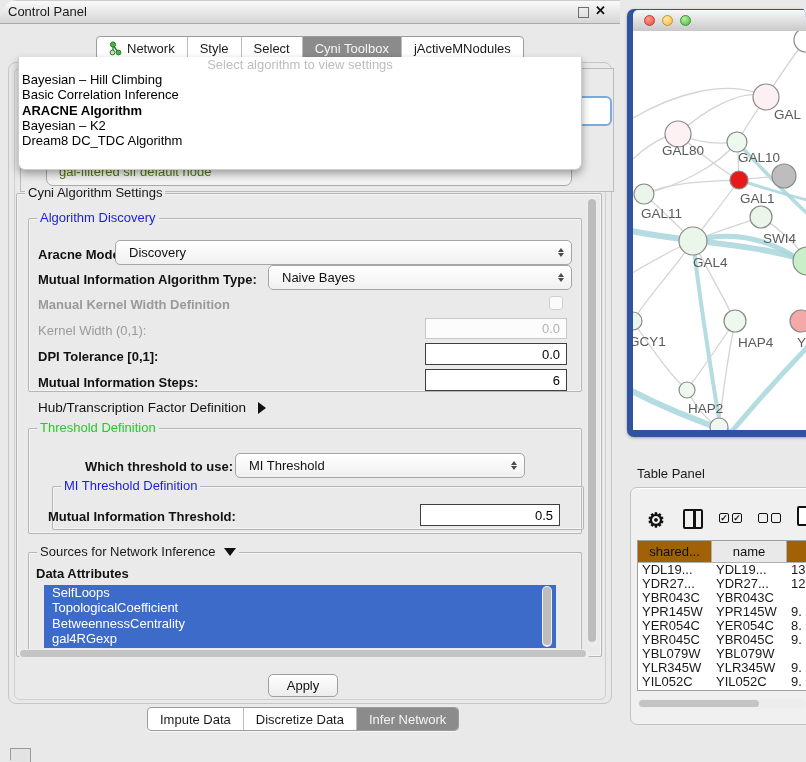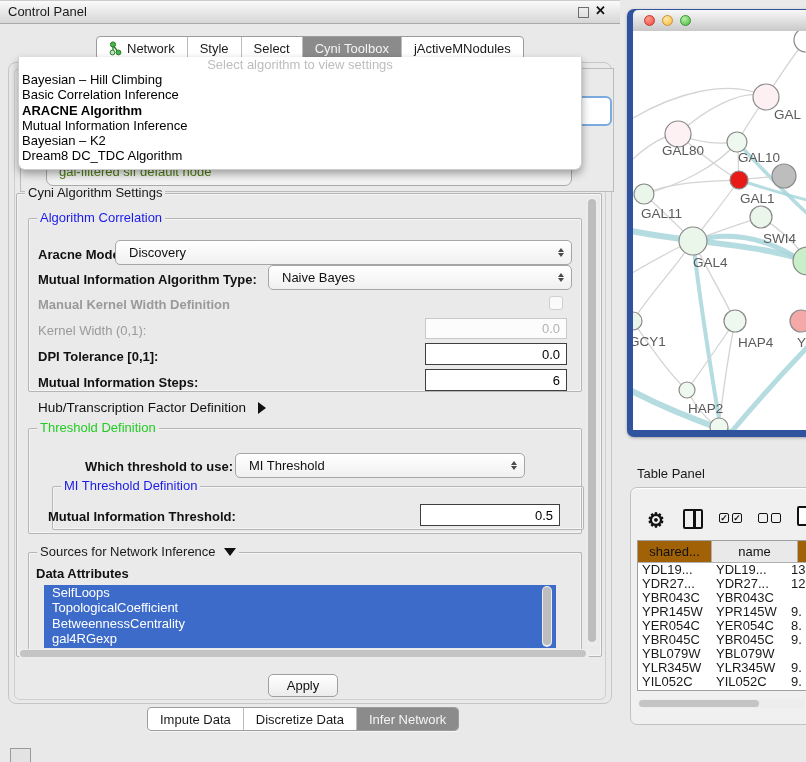--- a/index.html
+++ b/index.html
@@ -1,17 +1,17 @@
 <!DOCTYPE html>
 <html><head>
 <meta charset="utf-8">
 <style>
   html,body{margin:0;padding:0;background:#e9e9e9;}
   #root{position:relative;width:806px;height:762px;overflow:hidden;background:#e9e9e9;
-        font-family:"Liberation Sans",sans-serif;font-size:13px;color:#1a1a1a;}
+        font-family:"Liberation Sans",sans-serif;font-size:13px;color:#1a1a1a;border-radius:18px;}
   .abs{position:absolute;}
 
   
   .cp-header{left:0;top:8;width:620px;height:22px;
     background:linear-gradient(#fafafa,#d6d6d6);
     border-top:1px solid #cccccc;border-bottom:1px solid #a9a9a9;}
   .cp-title{left:8px;top:3px;font-size:13px;color:#1a1a1a;}
   .float-btn{left:578px;top:6px;width:9px;height:9px;border:1.5px solid #6e6e6e;background:transparent;}
   .close-btn{left:595px;top:2px;font-weight:bold;font-size:13px;color:#111;}
 
@@ -156,32 +156,31 @@
   <div class="abs frag-group"></div>
   <div class="abs frag-combo-blue"></div>
   <div class="abs frag-combo2">gal-filtered sif default node</div>
 
   <div class="abs dd-overlay">
     <div class="dd-prompt">Select algorithm to view settings</div>
     <div id="dd-items">
         <div class="dd-item">Bayesian – Hill Climbing</div>
         <div class="dd-item">Basic Correlation Inference</div>
         <div class="dd-item sel">ARACNE Algorithm</div>
-        <div class="dd-item">Mutual Information Inference</div>
         <div class="dd-item">Bayesian – K2</div>
         <div class="dd-item">Dream8 DC_TDC Algorithm</div>
       </div>
   </div>
 
   <div class="abs group" style="left:16px;top:193px;width:584px;height:462px;">
     <span class="gtitle" style="left:8px;">Cyni Algorithm Settings</span>
   </div>
 
   <div class="abs group" style="left:28px;top:218px;width:552px;height:172px;">
-    <span class="gtitle blue" style="left:8px;">Algorithm Correlation</span>
+    <span class="gtitle blue" style="left:8px;">Algorithm Discovery</span>
   </div>
 
   <div class="abs lbl" style="left:38px;top:247px;">Aracne Mode:</div>
   <div class="abs combo" style="left:115px;top:240px;width:457px;height:25px;">
     <span>Discovery</span>
     <span class="spin">
         <i class="up"></i>
         <i class="dn"></i>
       </span>
   </div>
@@ -345,21 +344,21 @@
   </div>
   <div class="abs" style="left:758px;top:513px;display:flex;gap:3px;">
     <span class="cb"></span>
       <span class="cb"></span>
   </div>
   <div class="abs ico-doc" style="left:797px;top:506px;"></div>
 
   <div class="abs tbl" style="left:637px;top:540px;width:169px;height:149px;">
     <div class="tbl-head" id="tbl-head">
         <div class="th hl" style="width: 74px;">shared...</div>
-        <div class="th plain" style="width: 86px;">name</div>
+        <div class="th plain" style="width: 75px;">name</div>
         <div class="th hl" style="width: 60px;">A</div>
       </div>
     <div id="tbl-body">
         <div class="tbl-row">
           <div class="tbl-cell" style="width: 70px;">YDL19...</div>
           <div class="tbl-cell" style="width: 71px;">YDL19...</div>
           <div class="tbl-cell" style="width: 56px;">13</div>
         </div>
         <div class="tbl-row">
           <div class="tbl-cell" style="width: 70px;">YDR27...</div>

